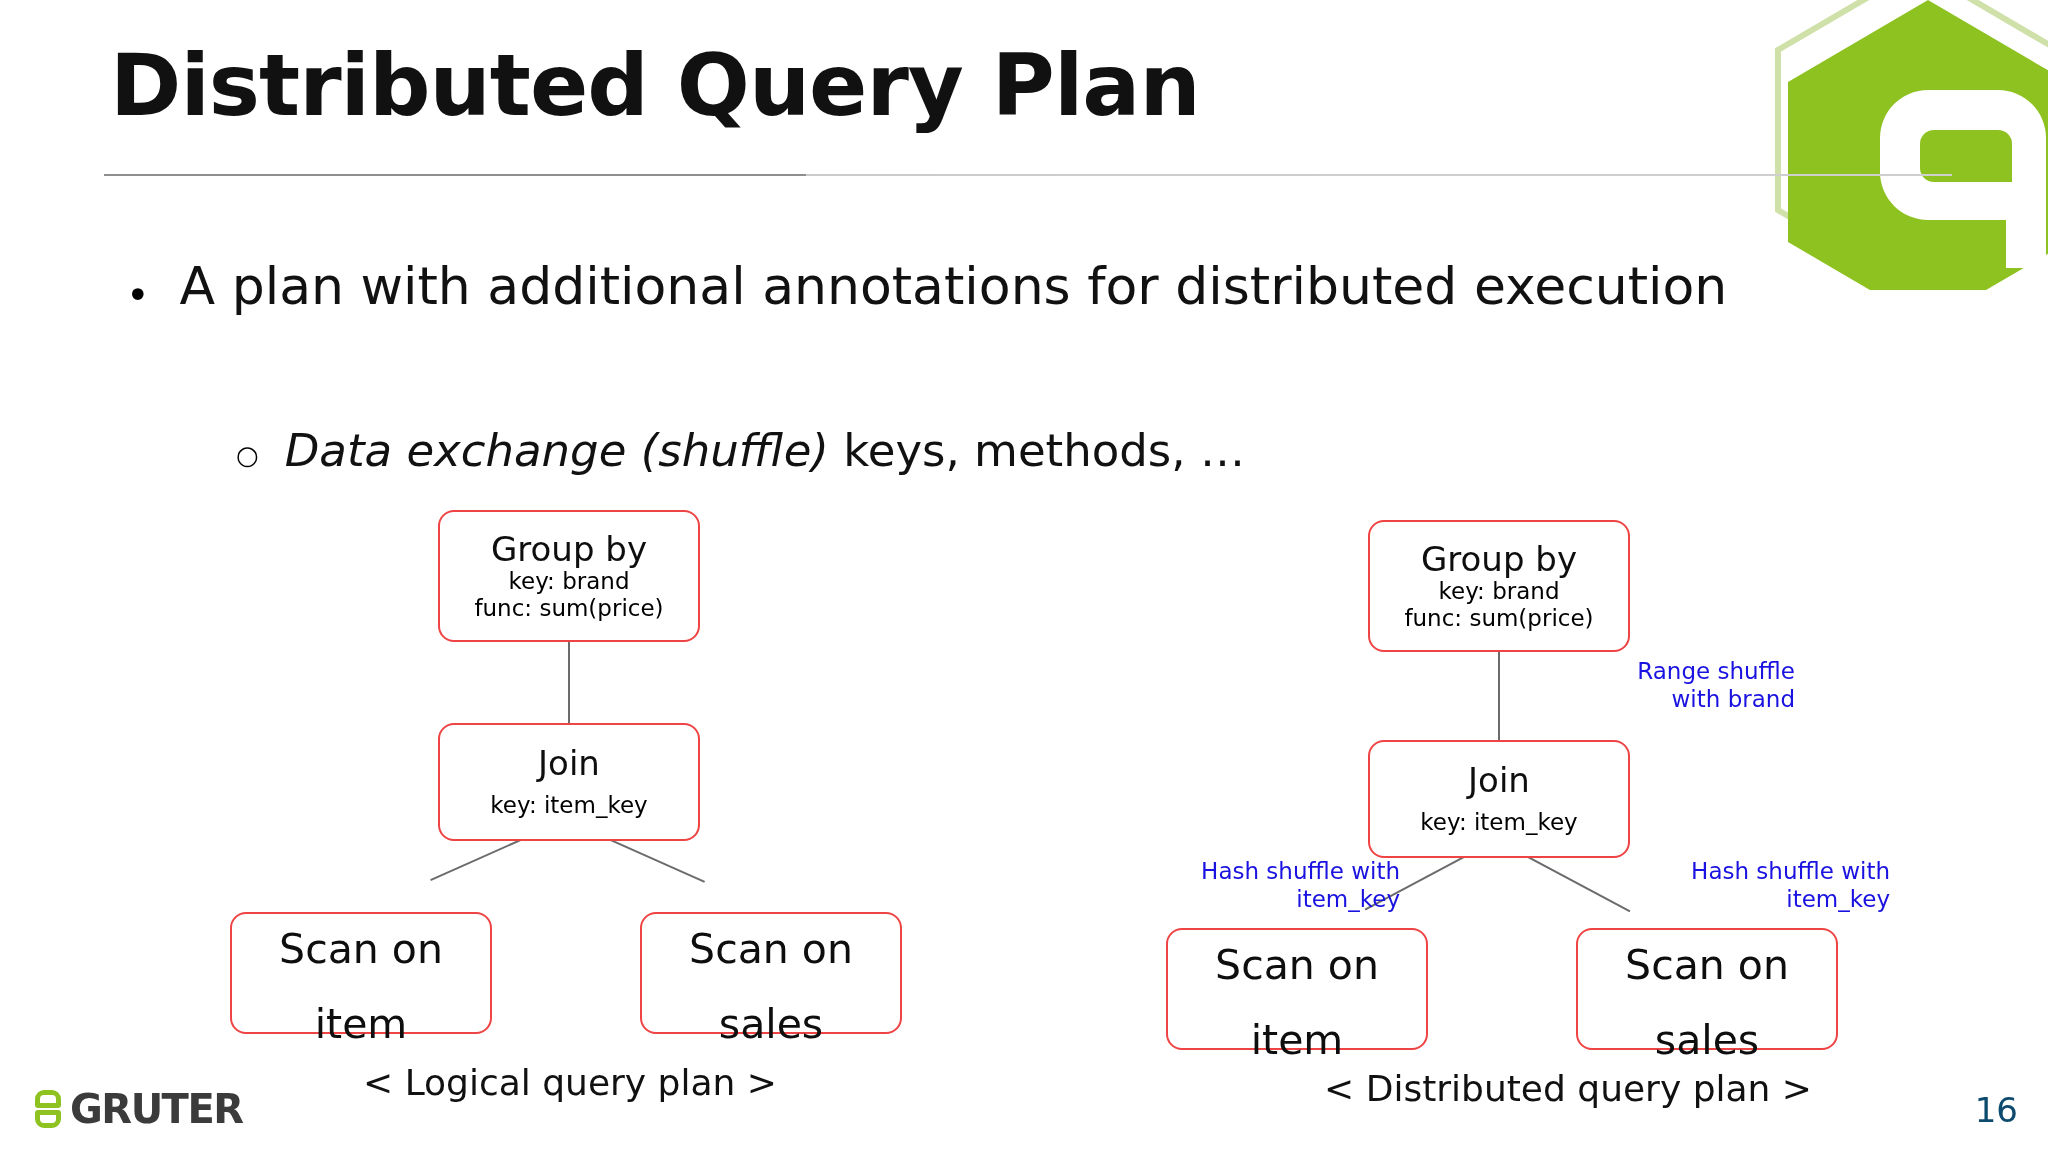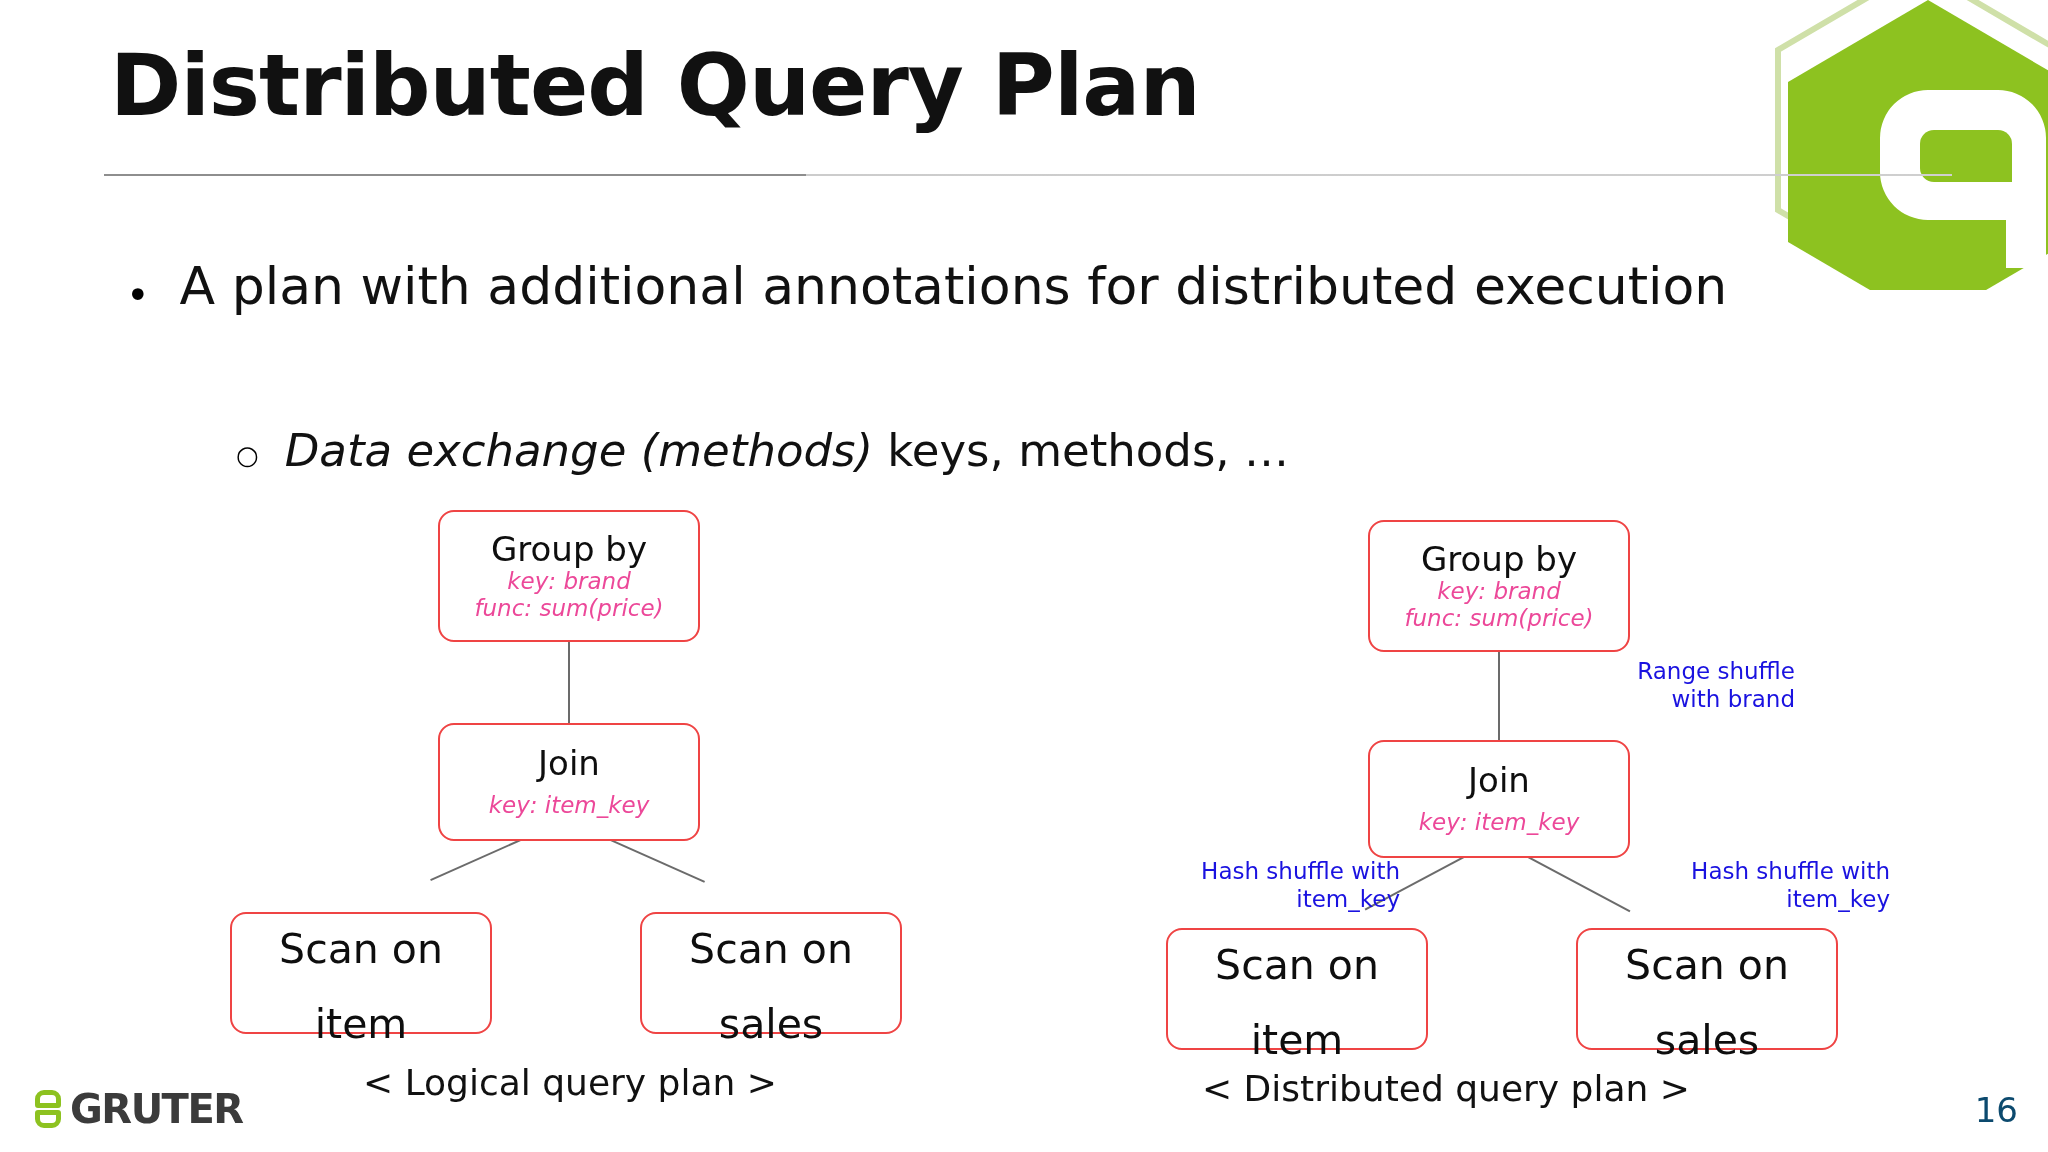--- a/index.html
+++ b/index.html
@@ -112,23 +112,22 @@
   }
   .node .title-line {
     font-size: 34px;
     line-height: 1.12;
     color: #0e0e0e;
     text-align: center;
   }
   .node .sub-line {
     font-size: 23px;
     line-height: 1.18;
-    color: #ec4899;
+    color: #000000;
     text-align: center;
-    font-style: italic;
   }
   .node.two-line .title-line {
     font-size: 41px;
     margin-top: 29px;
   }
 
   .edge {
     position: absolute;
     background: #6b6b6b;
     transform-origin: 0 0;
@@ -221,21 +220,21 @@
   <div id="title">Distributed Query Plan</div>
   <div id="title-rule"></div>
 
   <div id="bullet1">
     <span class="marker">•</span>
     <span class="btext">A plan with additional annotations for distributed execution</span>
   </div>
 
   <div id="bullet2">
     <span class="marker">○</span>
-    <span class="btext"><span class="ital">Data exchange (methods)</span><span> keys, methods, …</span></span>
+    <span class="btext"><span class="ital">Data exchange (shuffle)</span><span> keys, methods, …</span></span>
   </div>
 
   <div class="diagram" id="logical-diagram" style="left:210px; top:500px; width:720px; height:620px;">
 
     <div class="edge" style="left:358px; top:140px; width:2px; height:85px;"></div>
     <div class="edge" style="left:358px; top:320px; width:150px; height:2px;
                 transform: rotate(156deg);"></div>
     <div class="edge" style="left:358px; top:320px; width:150px; height:2px;
                 transform: rotate(24deg);"></div>
 
@@ -300,21 +299,21 @@
     <div class="node two-line" style="left:36px; top:418px; width:262px; height:122px;">
       <div class="title-line">Scan on</div>
       <div class="title-line">item</div>
     </div>
 
     <div class="node two-line" style="left:446px; top:418px; width:262px; height:122px;">
       <div class="title-line">Scan on</div>
       <div class="title-line">sales</div>
     </div>
 
-    <div class="caption" style="left:72px; top:558px; width:600px; text-align:left;">&lt; Distributed query plan &gt;</div>
+    <div class="caption" style="left:82px; top:558px; width:600px; text-align:right;">&lt; Distributed query plan &gt;</div>
   </div>
 
   <div id="logo">
     <span class="mark">
       <span class="b1"></span>
       <span class="b2"></span>
     </span>
     <span class="wordmark">GRUTER</span>
   </div>
 

